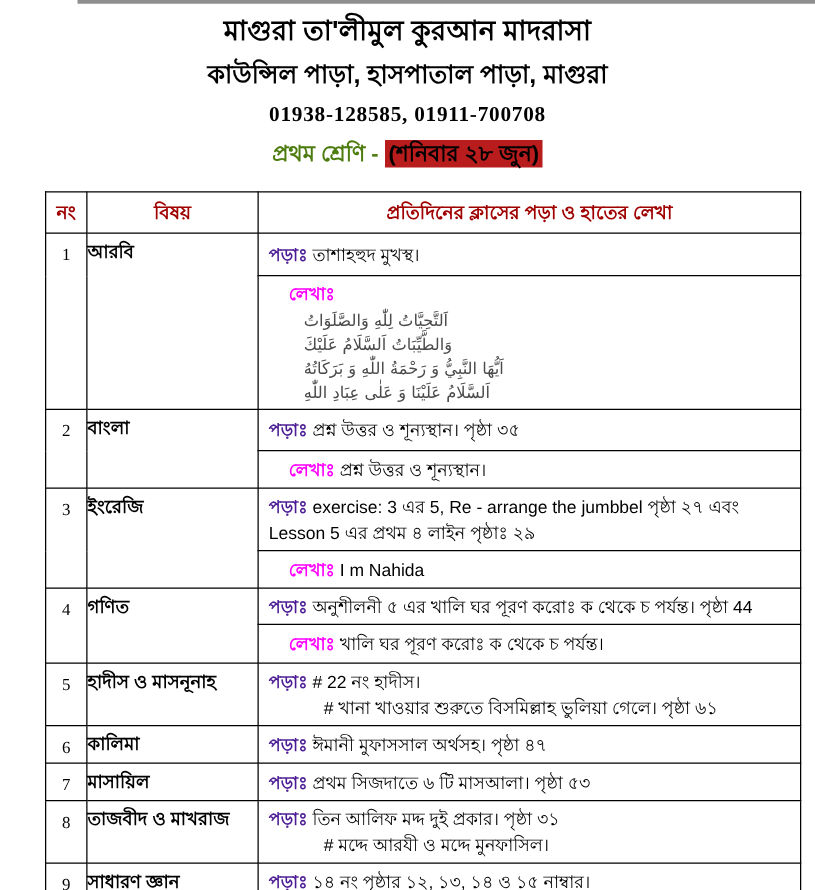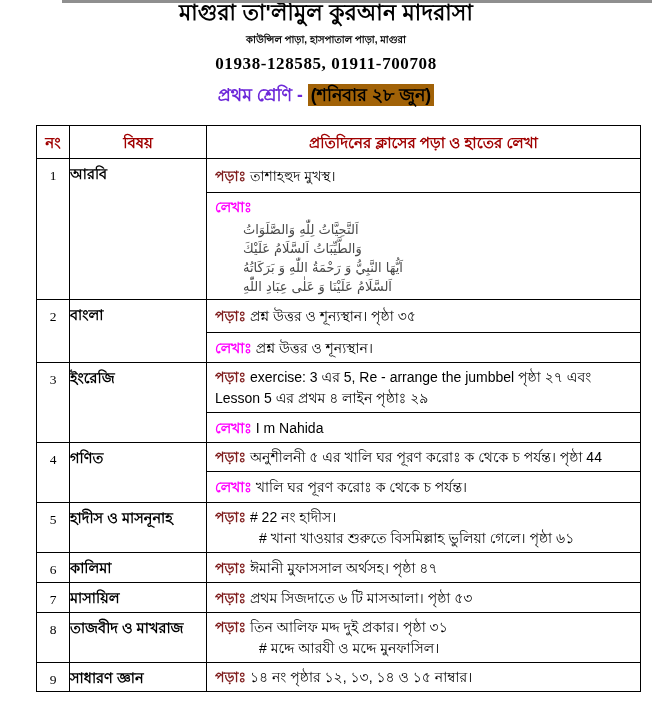--- a/index.html
+++ b/index.html
@@ -4,27 +4,27 @@
 <style>
   * { box-sizing: border-box; margin: 0; padding: 0; }
   html, body { width: 652px; height: 712px; background: #ffffff; overflow: hidden; }
   body { font-family: "Liberation Sans", sans-serif; color: #000; position: relative; }
 
   .top-edge {
     position: absolute; top: 0; left: 62px; right: 0; height: 3px;
     background: #8f8f8f;
   }
 
-  .doc-header { text-align: center; }
+  .doc-header { text-align: center; padding-top: 12px; }
   .school-name { font-size: 22px; font-weight: bold; line-height: 26px; letter-spacing: 0.2px; }
-  .school-address { font-size: 10px; font-weight: bold; margin-top: 6px; }
+  .school-address { font-size: 20px; font-weight: bold; margin-top: 6px; }
   .phone-line { font-family: "Liberation Serif", serif; font-size: 17px; font-weight: bold; margin-top: 5px; letter-spacing: 0.6px; }
   .class-line { font-size: 17.5px; font-weight: bold; margin-top: 8px; }
-  .class-label { color: #6d28d9; }
-  .date-highlight { background: #a16207; color: #000; padding: 1px 3px; }
+  .class-label { color: #4d7c0f; }
+  .date-highlight { background: #b91c1c; color: #000; padding: 1px 3px; }
 
   table.lesson-table {
     border-collapse: collapse;
     margin: 14px 0 0 36px;
     width: 604px;
     table-layout: fixed;
   }
   .lesson-table th, .lesson-table td {
     border: 1.6px solid #000;
     vertical-align: top;
@@ -42,22 +42,22 @@
   }
   col.c-no { width: 33px; }
   col.c-subject { width: 137px; }
   col.c-content { width: 434px; }
 
   td.no-cell { text-align: center; padding-top: 6px; font-size: 13.5px; font-family: "Liberation Serif", serif; }
   td.subject-cell { font-weight: bold; padding-top: 5px; font-size: 14.5px; }
   td.content-cell { padding: 4px 6px 3px 8px; }
   td.v-mid { vertical-align: middle; }
 
-  .lbl-reading { color: #7f1d1d; font-weight: bold; }
-  .lbl-writing { color: #ff00ff; font-weight: bold; }
+  .lbl-reading { color: #4c1d95; font-weight: bold; }
+  .lbl-writing { color: #ff00ff; font-weight: bold; margin-left: 16px; }
 
   .indent-line { padding-left: 44px; }
 
   .arabic-block { margin-top: 2px; }
   .arabic-line {
     direction: rtl;
     text-align: left;
     font-size: 13px;
     line-height: 19px;
     color: #4a4a4a;

